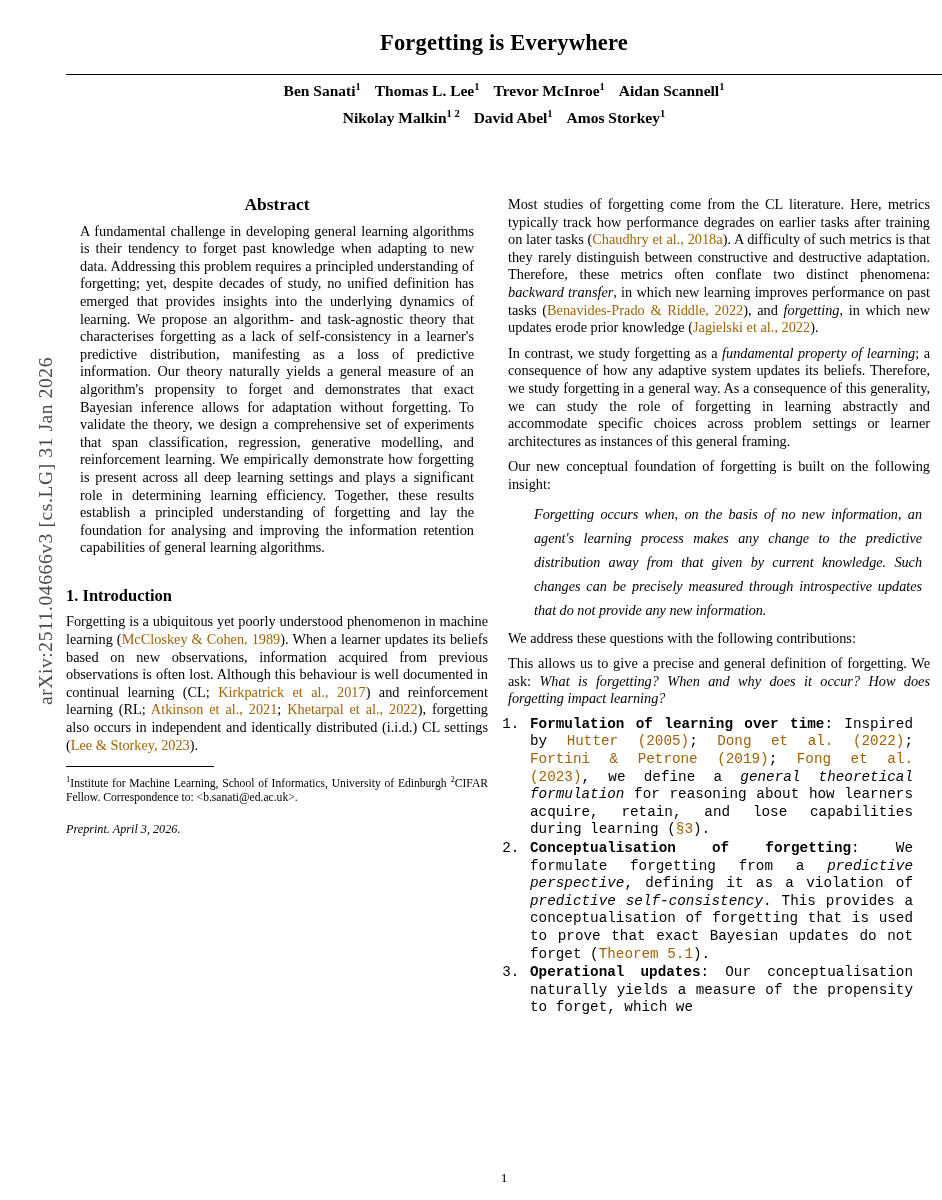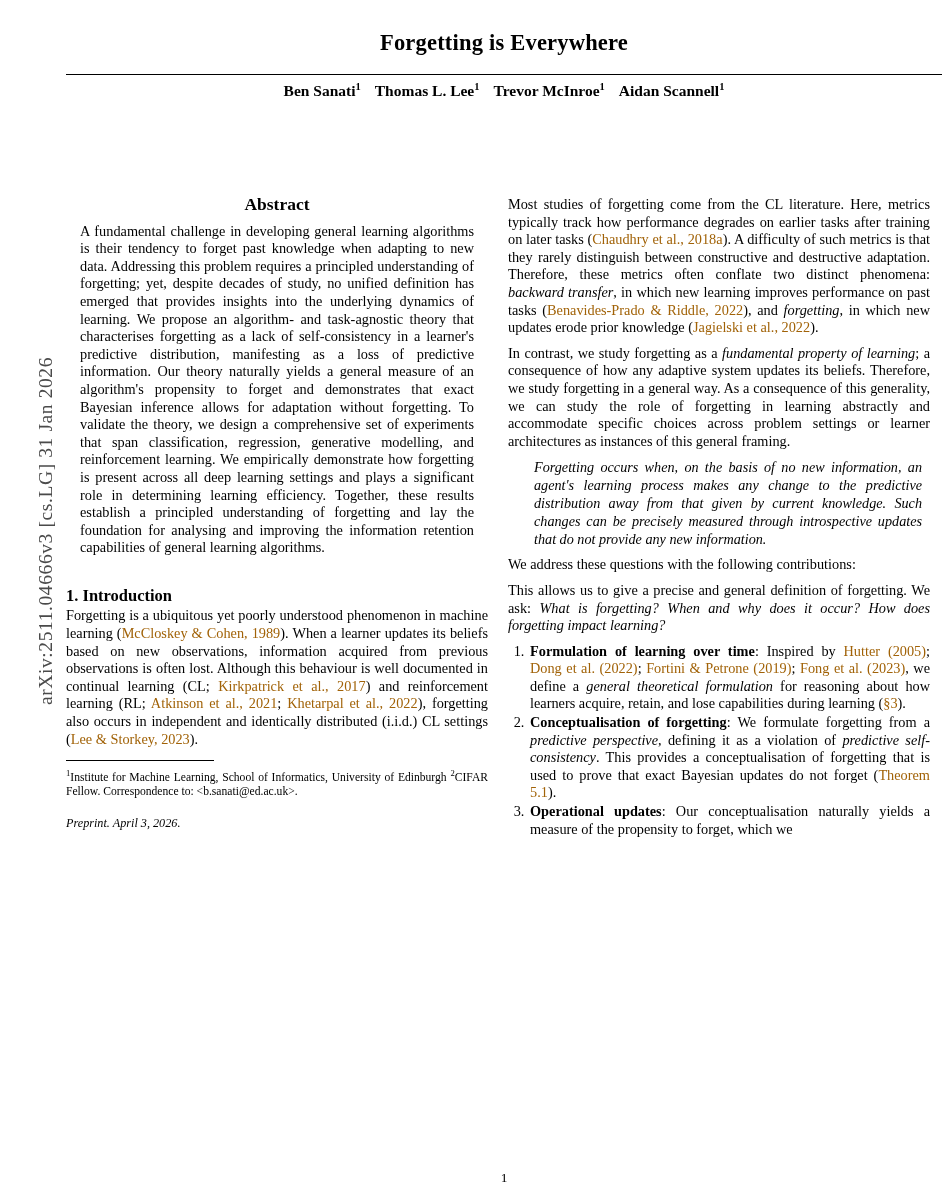--- a/index.html
+++ b/index.html
@@ -95,21 +95,21 @@
   }
   .abs-body {
     margin: 0 0 0 0;
     padding: 0 14px 0 14px;
     text-align: justify;
   }
 
   h2.sec {
     font-size: 16.5px;
     font-weight: bold;
-    margin: 30px 0 3px 0;
+    margin: 30px 0 9px 0;
     text-align: left;
   }
 
   p.para {
     margin: 0 0 8px 0;
     text-indent: 0;
   }
   p.para + p.para { margin-top: 0; }
 
   .lnk { color: #a16207; }
@@ -134,29 +134,30 @@
     font-size: 12.2px;
     font-style: italic;
     margin-top: 16px;
   }
 
   
   blockquote.quote {
     margin: 7px 0 8px 26px;
     font-style: italic;
     font-size: 14.2px;
-    line-height: 18px;
+    line-height: 24px;
     text-align: justify;
     padding-right: 8px;
   }
 
   ol.contribs {
-    margin: 4px 0 0 0;
+    margin: 4px 17px 0 0;
     padding-left: 20px;
     list-style-position: outside;
+    font-family: Liberation Mono, monospace;
   }
   ol.contribs li {
     margin-bottom: 1px;
     text-align: justify;
     padding-left: 2px;
   }
 
   #pageno {
     position: absolute;
     bottom: 14px;
@@ -173,20 +174,23 @@
 
 <div id="page">
 
   <h1 id="title">Forgetting is Everywhere</h1>
   <hr id="rule">
 
   <div id="authors">
     <div>
       <span class="nm"><span>Ben Sanati</span><span class="aff">1</span></span><span class="gap"></span><span class="nm"><span>Thomas L. Lee</span><span class="aff">1</span></span><span class="gap"></span><span class="nm"><span>Trevor McInroe</span><span class="aff">1</span></span><span class="gap"></span><span class="nm"><span>Aidan Scannell</span><span class="aff">1</span></span>
     </div>
+    <div>
+      <span class="nm"><span>Nikolay Malkin</span><span class="aff">1 2</span></span><span class="gap"></span><span class="nm"><span>David Abel</span><span class="aff">1</span></span><span class="gap"></span><span class="nm"><span>Amos Storkey</span><span class="aff">1</span></span>
+    </div>
   </div>
 
   <div id="cols">
 
     <div class="col">
 
       <div class="abs-head">Abstract</div>
       <p class="abs-body">A fundamental challenge in developing general learning algorithms is their tendency to forget past knowledge when adapting to new data. Addressing this problem requires a principled understanding of forgetting; yet, despite decades of study, no unified definition has emerged that provides insights into the underlying dynamics of learning. We propose an algorithm- and task-agnostic theory that characterises forgetting as a lack of self-consistency in a learner's predictive distribution, manifesting as a loss of predictive information. Our theory naturally yields a general measure of an algorithm's propensity to forget and demonstrates that exact Bayesian inference allows for adaptation without forgetting. To validate the theory, we design a comprehensive set of experiments that span classification, regression, generative modelling, and reinforcement learning. We empirically demonstrate how forgetting is present across all deep learning settings and plays a significant role in determining learning efficiency. Together, these results establish a principled understanding of forgetting and lay the foundation for analysing and improving the information retention capabilities of general learning algorithms.</p>
 
       <h2 class="sec">1. Introduction</h2>
@@ -198,20 +202,21 @@
 
       <p class="preprint">Preprint. April 3, 2026.</p>
     </div>
 
     <div class="col">
 
       <p class="para"><span>Most studies of forgetting come from the CL literature. Here, metrics typically track how performance degrades on earlier tasks after training on later tasks (</span><span class="lnk">Chaudhry et al., 2018a</span><span>). A difficulty of such metrics is that they rarely distinguish between constructive and destructive adaptation. Therefore, these metrics often conflate two distinct phenomena: </span><span class="it">backward transfer</span><span>, in which new learning improves performance on past tasks (</span><span class="lnk">Benavides-Prado &amp; Riddle, 2022</span><span>), and </span><span class="it">forgetting</span><span>, in which new updates erode prior knowledge (</span><span class="lnk">Jagielski et al., 2022</span><span>).</span></p>
 
       <p class="para"><span>In contrast, we study forgetting as a </span><span class="it">fundamental property of learning</span><span>; a consequence of how any adaptive system updates its beliefs. Therefore, we study forgetting in a general way. As a consequence of this generality, we can study the role of forgetting in learning abstractly and accommodate specific choices across problem settings or learner architectures as instances of this general framing.</span></p>
 
+      <p class="para">Our new conceptual foundation of forgetting is built on the following insight:</p>
 
       <blockquote class="quote">Forgetting occurs when, on the basis of no new information, an agent's learning process makes any change to the predictive distribution away from that given by current knowledge. Such changes can be precisely measured through introspective updates that do not provide any new information.</blockquote>
 
       <p class="para">We address these questions with the following contributions:</p>
 
       <p class="para"><span>This allows us to give a precise and general definition of forgetting. We ask: </span><span class="it">What is forgetting? When and why does it occur? How does forgetting impact learning?</span></p>
 
       <ol class="contribs">
         <li><span class="bd">Formulation of learning over time</span><span>: Inspired by </span><span class="lnk">Hutter</span> <span class="lnk">(2005)</span><span>; </span><span class="lnk">Dong et al. (2022)</span><span>; </span><span class="lnk">Fortini &amp; Petrone (2019)</span><span>; </span><span class="lnk">Fong et al. (2023)</span><span>, we define a </span><span class="it">general theoretical formulation</span><span> for reasoning about how learners acquire, retain, and lose capabilities during learning (</span><span class="lnk">§3</span><span>).</span></li>
 

